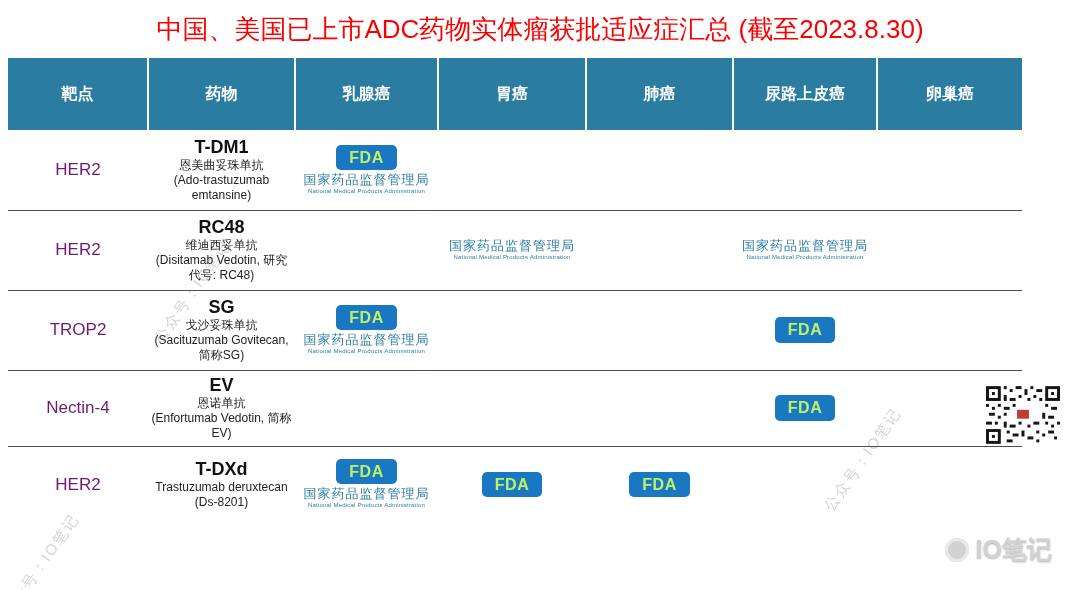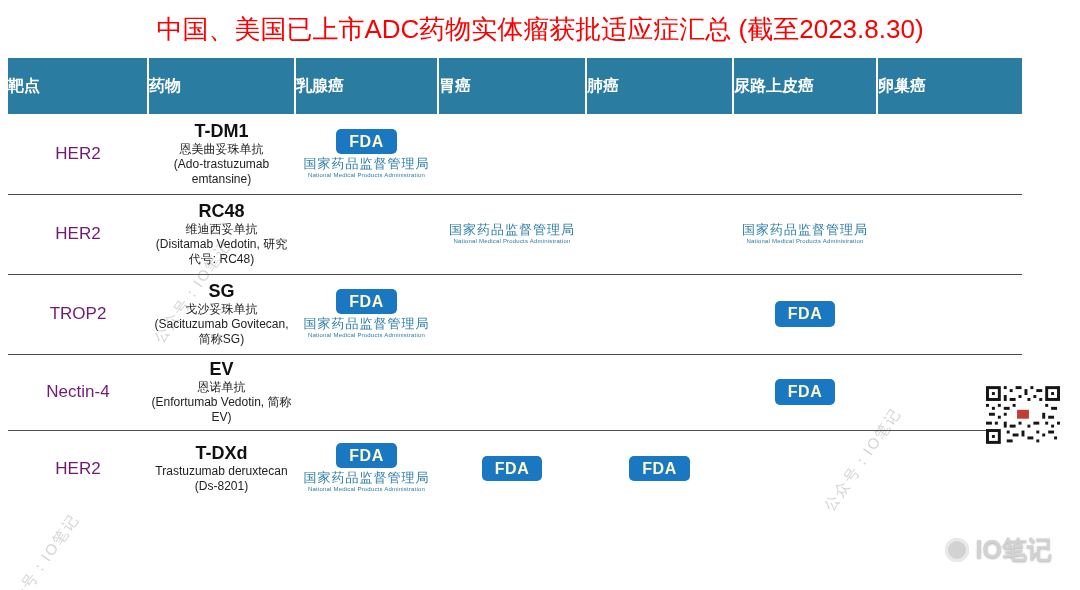--- a/index.html
+++ b/index.html
@@ -12,36 +12,36 @@
     position:absolute; top:12px; left:0; width:100%;
     text-align:center; font-size:26px; font-weight:normal; color:#fb0000;
     white-space:nowrap;
   }
   .adc-table {
     position:absolute; top:58px; left:8px;
     border-collapse:collapse; table-layout:fixed; width:1014px;
   }
   .adc-table thead th {
     background:#2a7ca0; color:#ffffff; font-size:16px; font-weight:bold;
-    height:56px; border-right:2px solid #ffffff;
-    text-align:left; vertical-align:middle;
+    height:72px; border-right:2px solid #ffffff;
+    text-align:center; vertical-align:middle;
   }
   .adc-table thead th:last-child { border-right:none; }
   .adc-table tbody td {
     border-bottom:1px solid #4d4d4d; text-align:center; vertical-align:middle;
     padding:3px 2px; background:transparent;
   }
   .adc-table tbody tr:last-child td { border-bottom:none; }
   .target-cell { font-size:17px; color:#701a75; white-space:pre-line; line-height:1.25; }
   .drug-main { font-size:18px; font-weight:bold; color:#111; line-height:1.15; }
   .drug-sub  { font-size:12px; color:#222; line-height:1.25; }
   .drug-sub-lg { font-size:15px; color:#111; line-height:1.35; }
   .logo-stack { display:flex; flex-direction:column; align-items:center; gap:3px; }
   .fda-logo {
-    display:inline-block; background:#1a78c2; color:#fef9c3; font-weight:bold;
+    display:inline-block; background:#1a78c2; color:#bef264; font-weight:bold;
     font-size:16px; letter-spacing:0.5px; padding:3px 13px; border-radius:5px;
     line-height:1.2;
   }
   .nmpa-logo { color:#2b7da4; line-height:1.15; }
   .nmpa-cn { font-size:13px; font-weight:normal; letter-spacing:1px; }
   .nmpa-en { font-size:6px; letter-spacing:0.2px; }
   .wm {
     position:absolute; color:rgba(110,110,110,0.30); font-size:15px;
     letter-spacing:2px; white-space:nowrap; pointer-events:none;
     transform:rotate(-55deg); transform-origin:left center; z-index:5;

